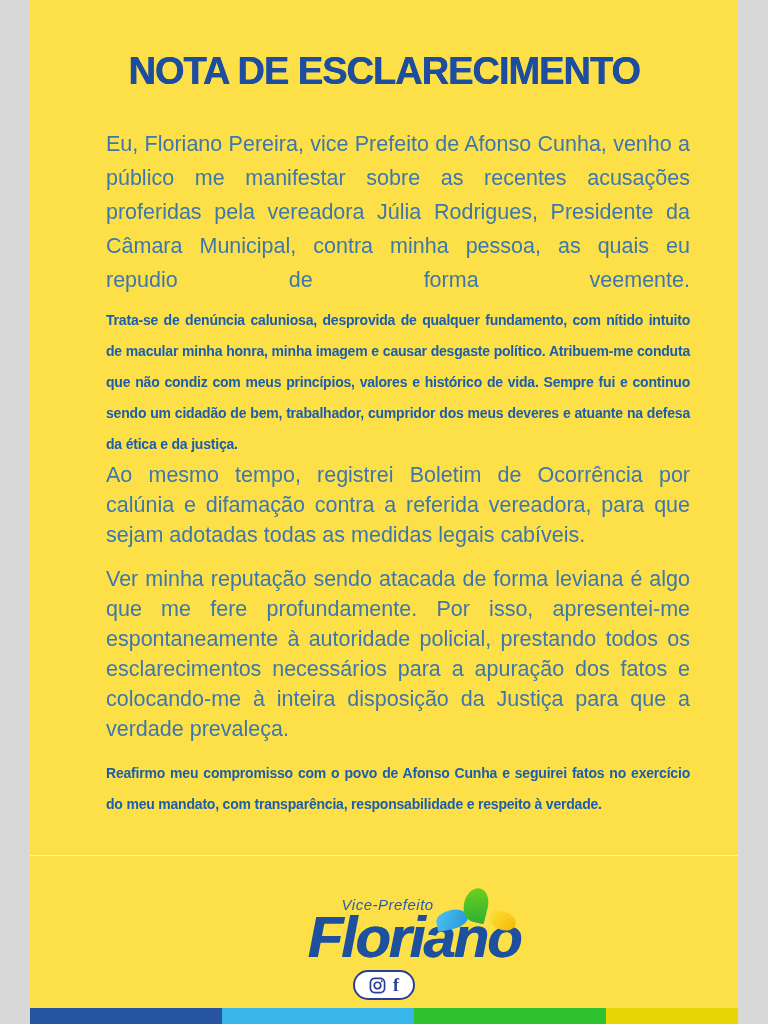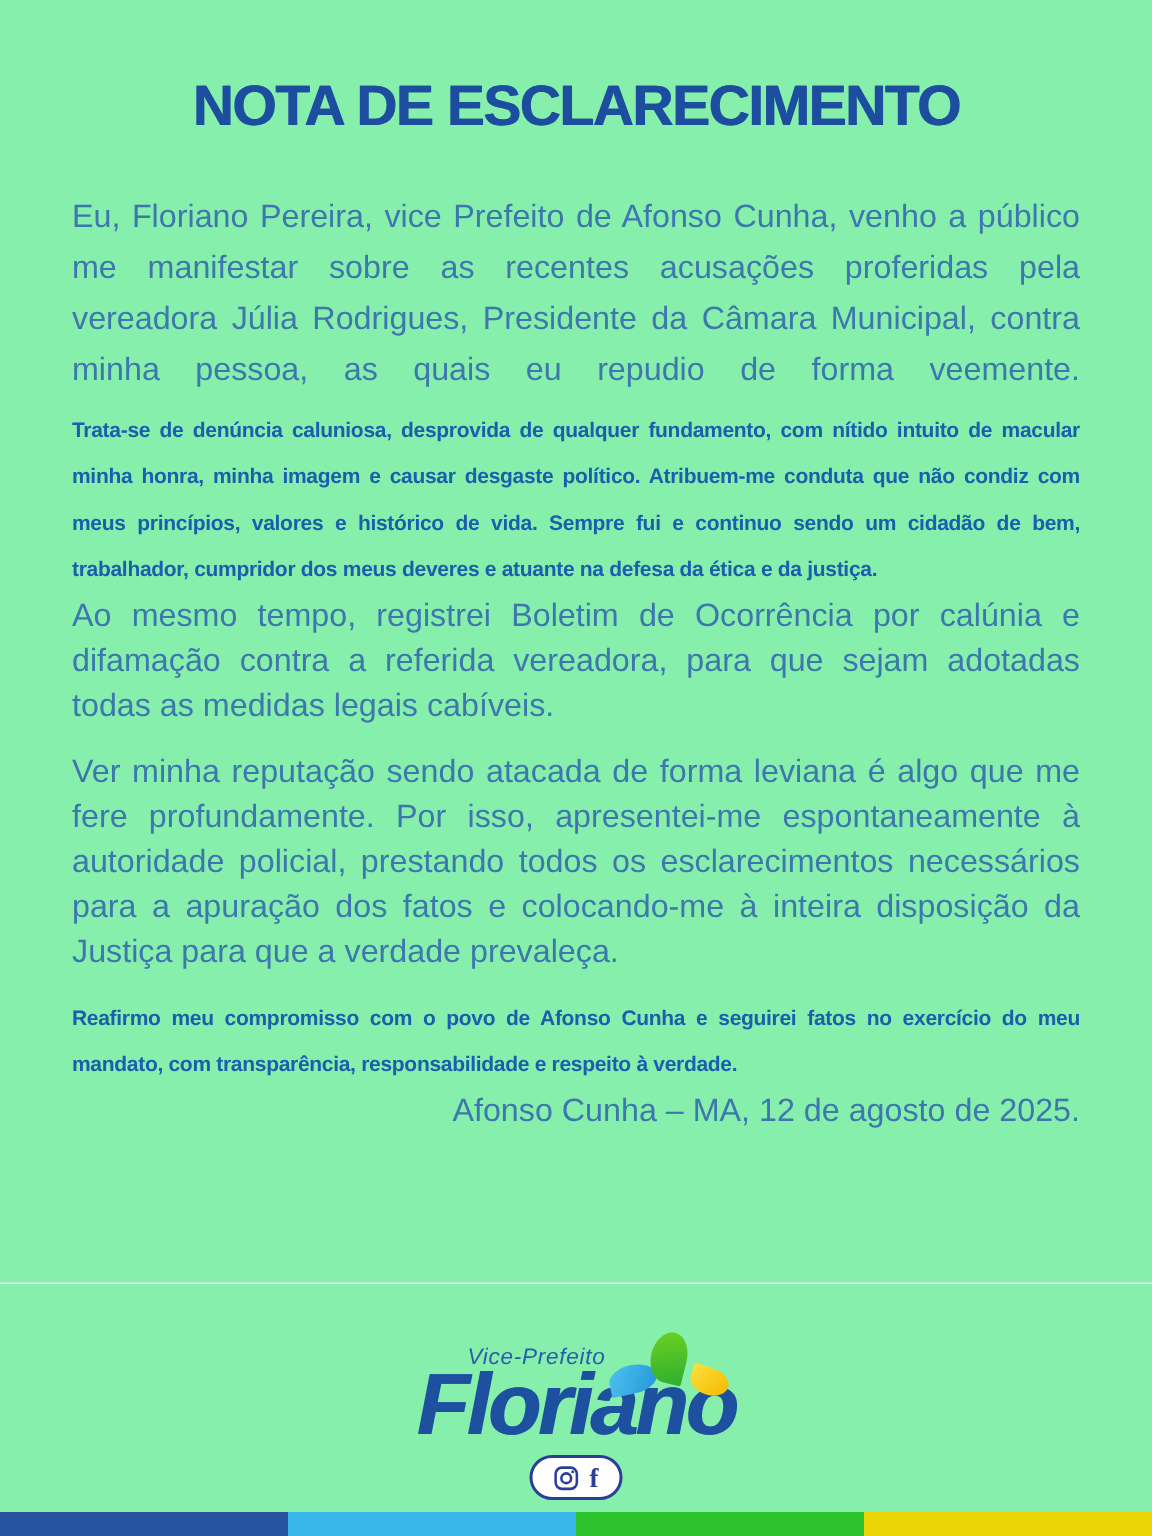--- a/index.html
+++ b/index.html
@@ -1,33 +1,33 @@
 <!DOCTYPE html>
 <html><head>
 <meta charset="utf-8">
 <style>
   html,body { margin:0; padding:0; background:#d8d8d8; }
   .page {
     position:relative;
-    width:768px; height:1024px;
+    width:708px; height:1024px;
     margin:0 auto;
-    background:#86efac;
+    background:#fde047;
     font-family:"Liberation Sans","DejaVu Sans",sans-serif;
     overflow:hidden;
   }
   .doc-title {
     margin:50px 48px 0 48px;
     text-align:center;
     font-size:38px;
     font-weight:bold;
     letter-spacing:-1px;
     color:#1d4d9f;
     text-shadow:0.6px 0 0 #1d4d9f;
   }
-  .content { padding:0 48px; margin-top:34px; }
+  .content { padding:0 48px; margin-top:34px;margin-left:28px; }
   .content p { margin:0; text-align:justify; }
   .p-regular {
     color:#3d77ae;
     font-size:21.5px;
     line-height:30px;
   }
   .p-first { line-height:34px; text-align-last:justify; }
   .p-bold {
     color:#1a5ead;
     font-weight:bold;
@@ -143,21 +143,20 @@
 <div class="page">
 
   <h1 class="doc-title">NOTA DE ESCLARECIMENTO</h1>
 
   <div class="content">
     <p class="p-regular p-first">Eu, Floriano Pereira, vice Prefeito de Afonso Cunha, venho a público me manifestar sobre as recentes acusações proferidas pela vereadora Júlia Rodrigues, Presidente da Câmara Municipal, contra minha pessoa, as quais eu repudio de forma veemente.</p>
     <p class="p-bold gap-sm">Trata-se de denúncia caluniosa, desprovida de qualquer fundamento, com nítido intuito de macular minha honra, minha imagem e causar desgaste político. Atribuem-me conduta que não condiz com meus princípios, valores e histórico de vida. Sempre fui e continuo sendo um cidadão de bem, trabalhador, cumpridor dos meus deveres e atuante na defesa da ética e da justiça.</p>
     <p class="p-regular">Ao mesmo tempo, registrei Boletim de Ocorrência por calúnia e difamação contra a referida vereadora, para que sejam adotadas todas as medidas legais cabíveis.</p>
     <p class="p-regular gap-md">Ver minha reputação sendo atacada de forma leviana é algo que me fere profundamente. Por isso, apresentei-me espontaneamente à autoridade policial, prestando todos os esclarecimentos necessários para a apuração dos fatos e colocando-me à inteira disposição da Justiça para que a verdade prevaleça.</p>
     <p class="p-bold gap-md">Reafirmo meu compromisso com o povo de Afonso Cunha e seguirei fatos no exercício do meu mandato, com transparência, responsabilidade e respeito à verdade.</p>
-    <p class="p-regular dateline">Afonso Cunha – MA, 12 de agosto de 2025.</p>
   </div>
 
   <div class="divider"></div>
 
   <div class="logo-wrap">
     <div class="logo-inner">
       <span class="logo-role">Vice-Prefeito</span>
       <span class="logo-name">Floriano</span>
       <span class="leaves">
         <span class="leaf leaf-blue"></span>

